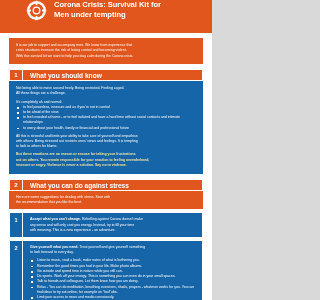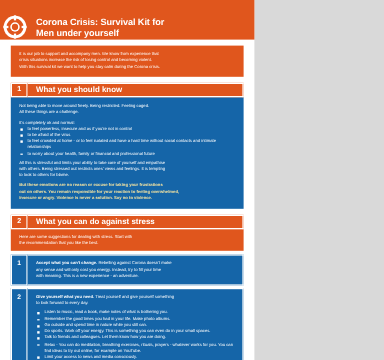--- a/index.html
+++ b/index.html
@@ -21,22 +21,22 @@
     height: 300px;
     background: #ffffff;
     box-sizing: border-box;
   }
 
   
   .header {
     background: #e0561d;
     height: 33px;
     display: flex;
-    align-items: flex-end;
-    padding: 0 0;
+    align-items: flex-start;
+    padding: 0 24px;
     box-sizing: border-box;
   }
   .ring-icon {
     width: 21px;
     height: 21px;
     flex: 0 0 21px;
     margin-left: 2px;
     margin-right: 7px;
   }
   .header-title {
@@ -202,21 +202,21 @@
         <circle cx="20" cy="20" r="7.5" fill="#ffffff"></circle>
         <circle cx="20" cy="20" r="5" fill="#e0561d"></circle>
         <rect x="18.2" y="1.5" width="3.6" height="8" fill="#ffffff"></rect>
         <rect x="18.2" y="30.5" width="3.6" height="8" fill="#ffffff"></rect>
         <rect x="1.5" y="18.2" width="8" height="3.6" fill="#ffffff"></rect>
         <rect x="30.5" y="18.2" width="8" height="3.6" fill="#ffffff"></rect>
       </svg>
     </span>
     <div class="header-title">
       <span>Corona Crisis: Survival Kit for</span>
-      <span class="l2">Men under yourself</span>
+      <span class="l2">Men under tempting</span>
     </div>
   </div>
 
   <div class="spacer-sm"></div>
 
   <div class="intro">
     <p>It is our job to support and accompany men. We know from experience that</p>
     <p>crisis situations increase the risk of losing control and becoming violent.</p>
     <p>With this survival kit we want to help you stay calm during the Corona crisis.</p>
   </div>

